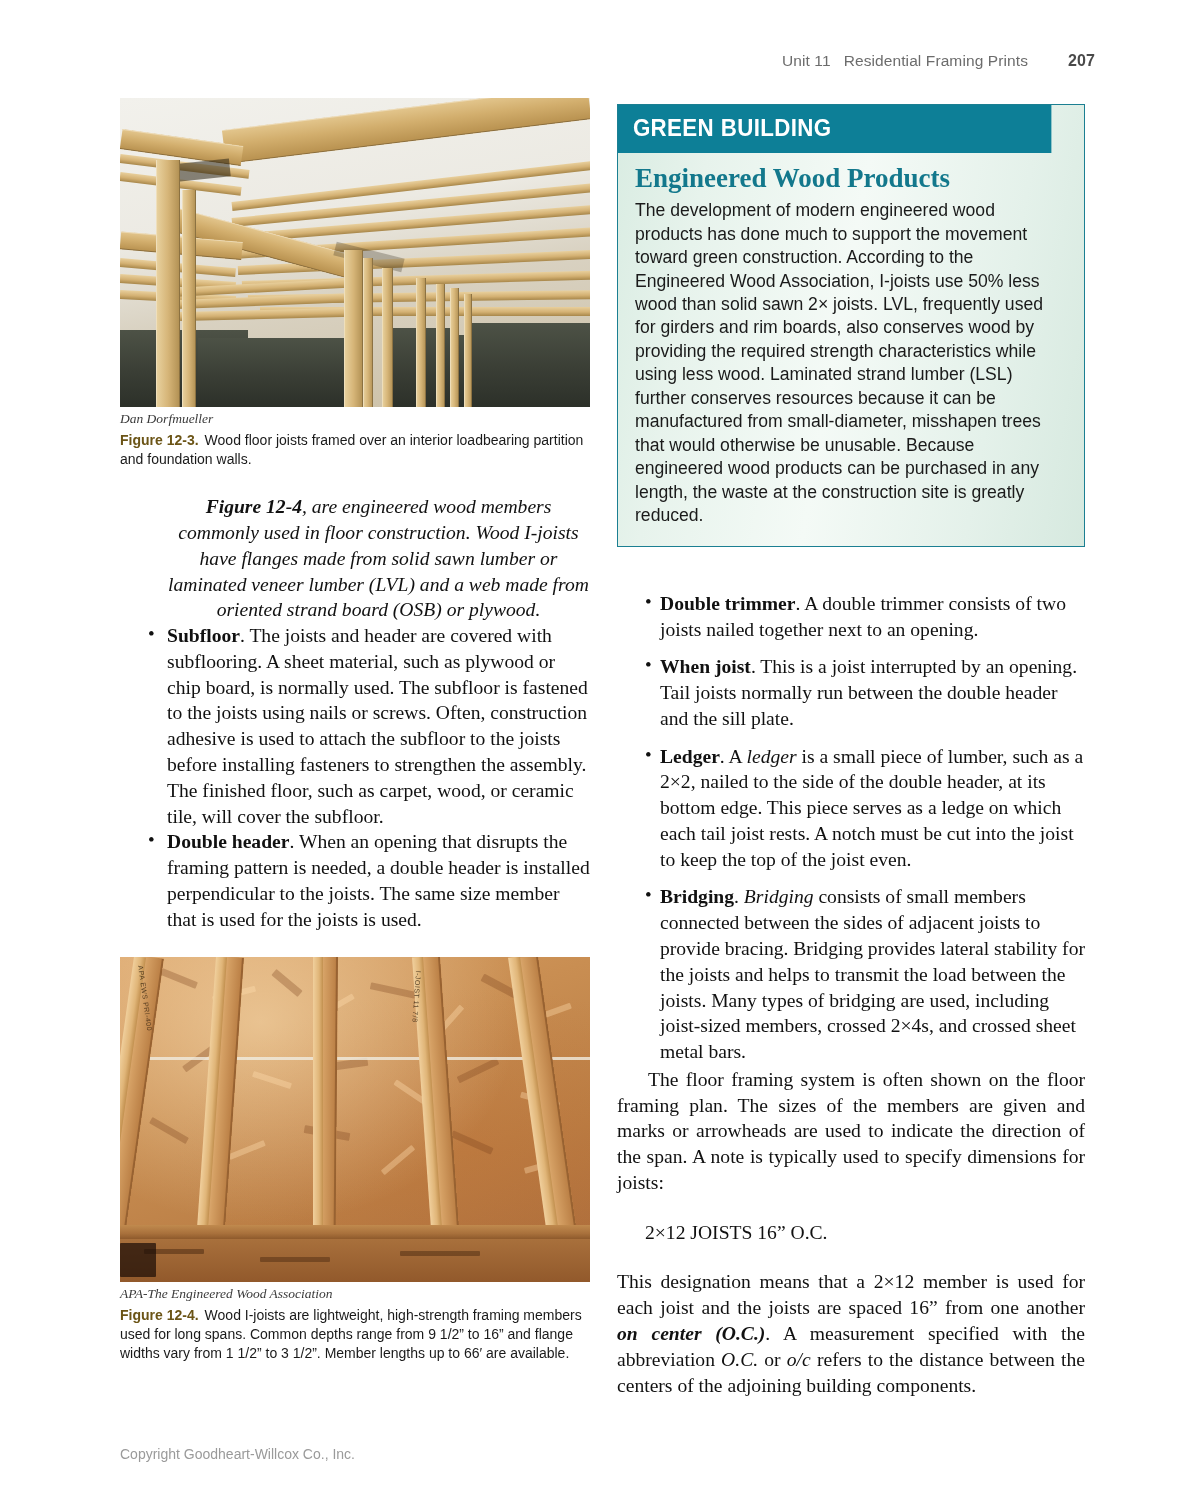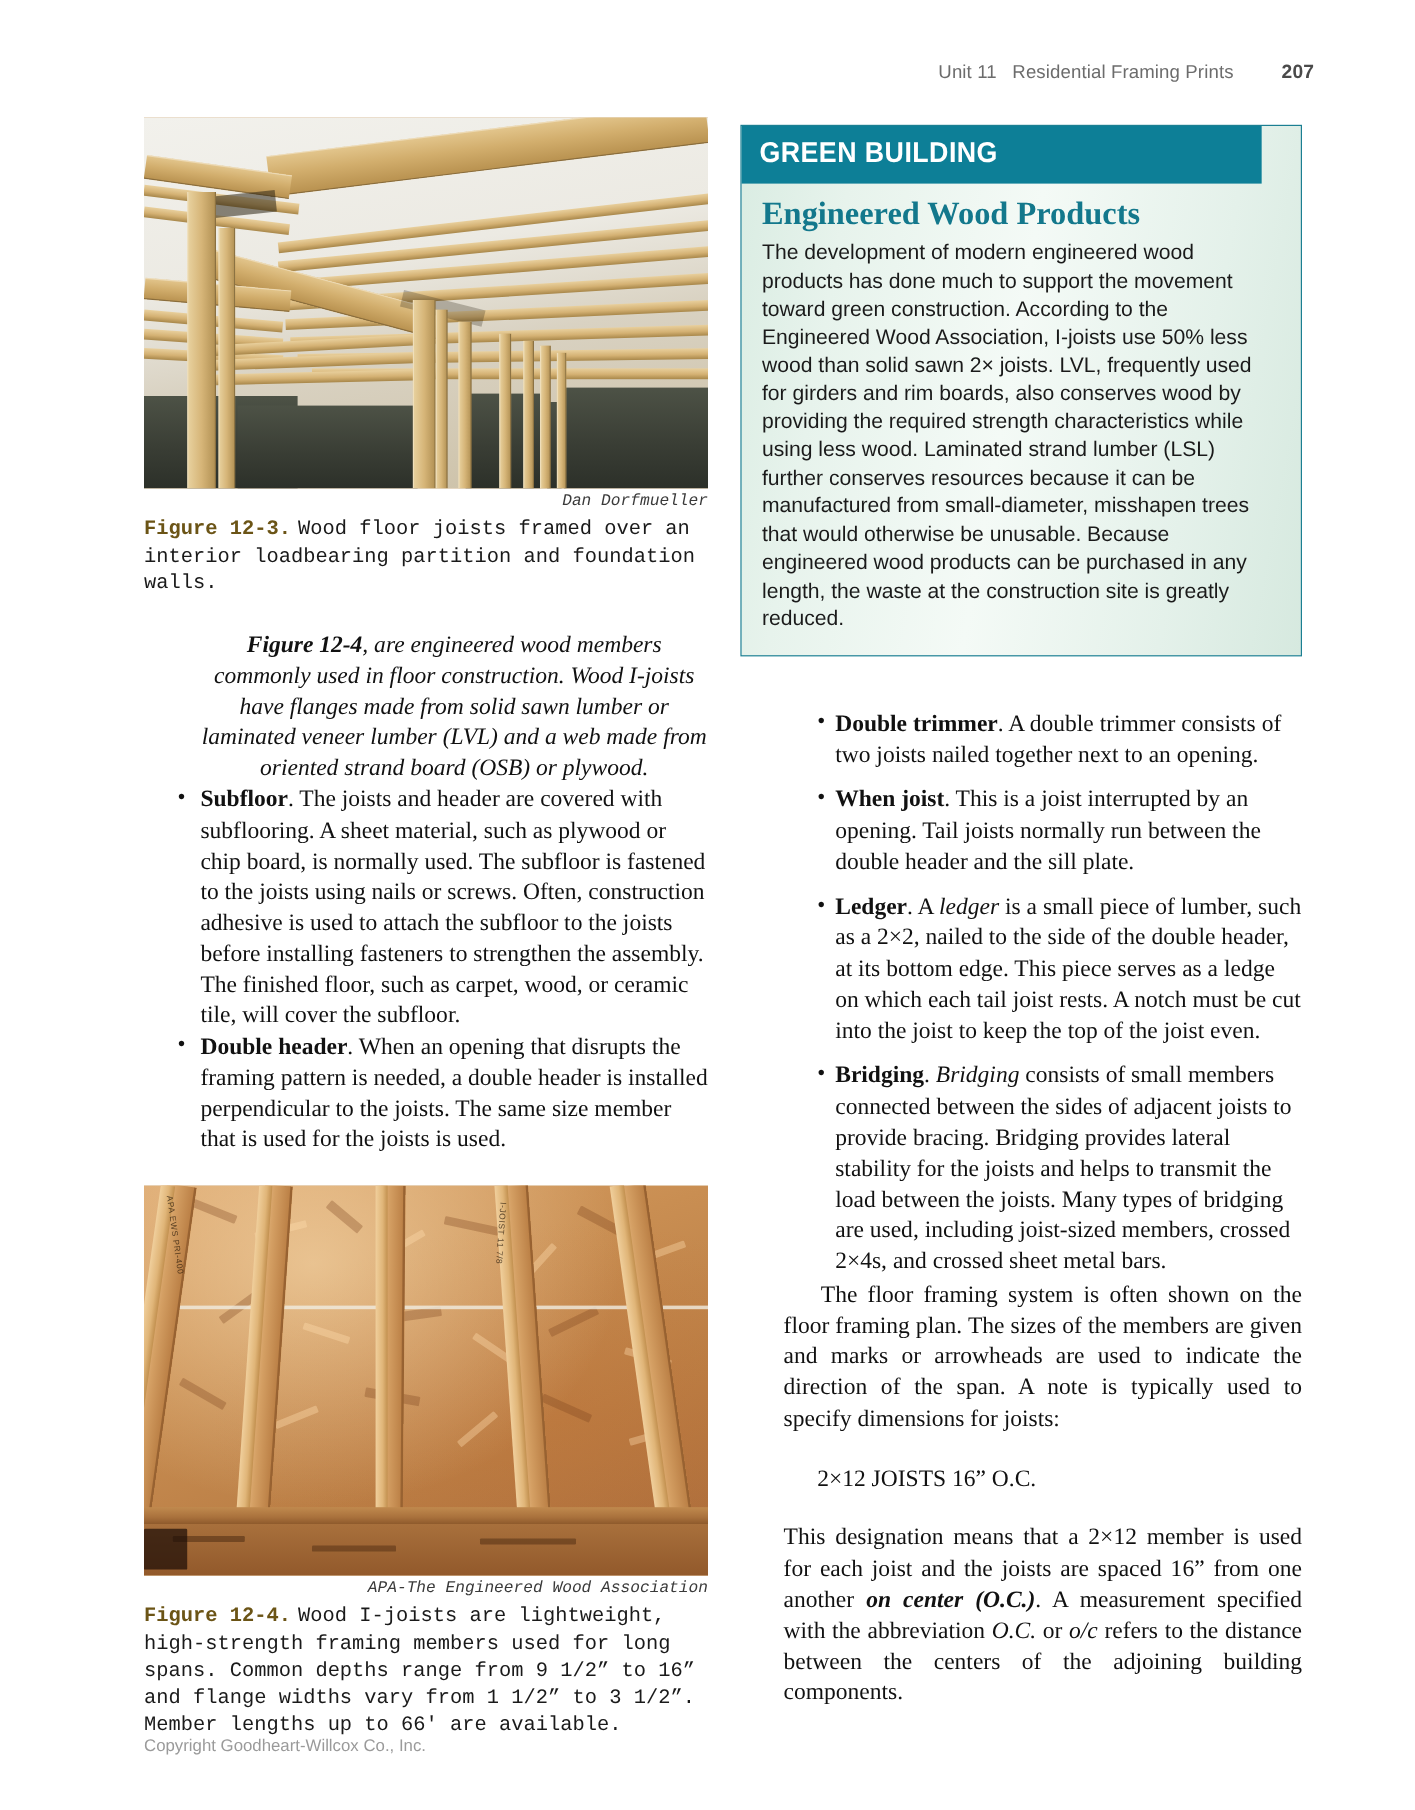--- a/index.html
+++ b/index.html
@@ -132,31 +132,30 @@
     font-family: "Liberation Sans", sans-serif;
     font-size: 7px;
     color: rgba(40,25,10,.75);
     letter-spacing: .5px;
     transform-origin: left top;
     white-space: nowrap;
   }
 
   
   .credit {
-    font-family: Liberation Mono, monospace;
+    font-family: Liberation Serif, serif;
     font-style: italic;
     font-size: 13.5px;
     color: #3a3a3a;
-    text-align: right;
     margin-top: 5px;
     line-height: 1.1;
   }
   .caption {
-    font-family: Liberation Mono, monospace;
-    font-size: 17px;
+    font-family: Liberation Sans, sans-serif;
+    font-size: 14px;
     line-height: 1.34;
     color: #1a1a1a;
     margin-top: 4px;
   }
   .caption .fig-label {
     font-weight: bold;
     color: #6b5416;
   }
   .caption .fig-gap { display: inline-block; width: 6px; }
 
@@ -385,21 +384,21 @@
 <div class="col-right">
 
   <div class="gb-box">
     <div class="gb-header">GREEN BUILDING</div>
     <div class="gb-body">
       <h2 class="gb-title">Engineered Wood Products</h2>
       <p class="gb-text">The development of modern engineered wood products has done much to support the movement toward green construction. According to the Engineered Wood Association, I-joists use 50% less wood than solid sawn 2× joists. LVL, frequently used for girders and rim boards, also conserves wood by providing the required strength characteristics while using less wood. Laminated strand lumber (LSL) further conserves resources because it can be manufactured from small-diameter, misshapen trees that would otherwise be unusable. Because engineered wood products can be purchased in any length, the waste at the construction site is greatly reduced.</p>
     </div>
   </div>
 
-  <div style="margin-top:44px;margin-left:36px;">
+  <div style="margin-top:44px;">
     <ul class="bullets">
       <li style="padding-left:43px;">
         <b>Double trimmer</b><span>. A double trimmer consists of two joists nailed together next to an opening.</span>
       </li>
       <li style="padding-left:43px;margin-top:12px;">
         <b>When joist</b><span>. This is a joist interrupted by an opening. Tail joists normally run between the double header and the sill plate.</span>
       </li>
       <li style="padding-left:43px;margin-top:12px;">
         <b>Ledger</b><span>. A </span><i>ledger</i><span> is a small piece of lumber, such as a 2×2, nailed to the side of the double header, at its bottom edge. This piece serves as a ledge on which each tail joist rests. A notch must be cut into the joist to keep the top of the joist even.</span>
       </li>

